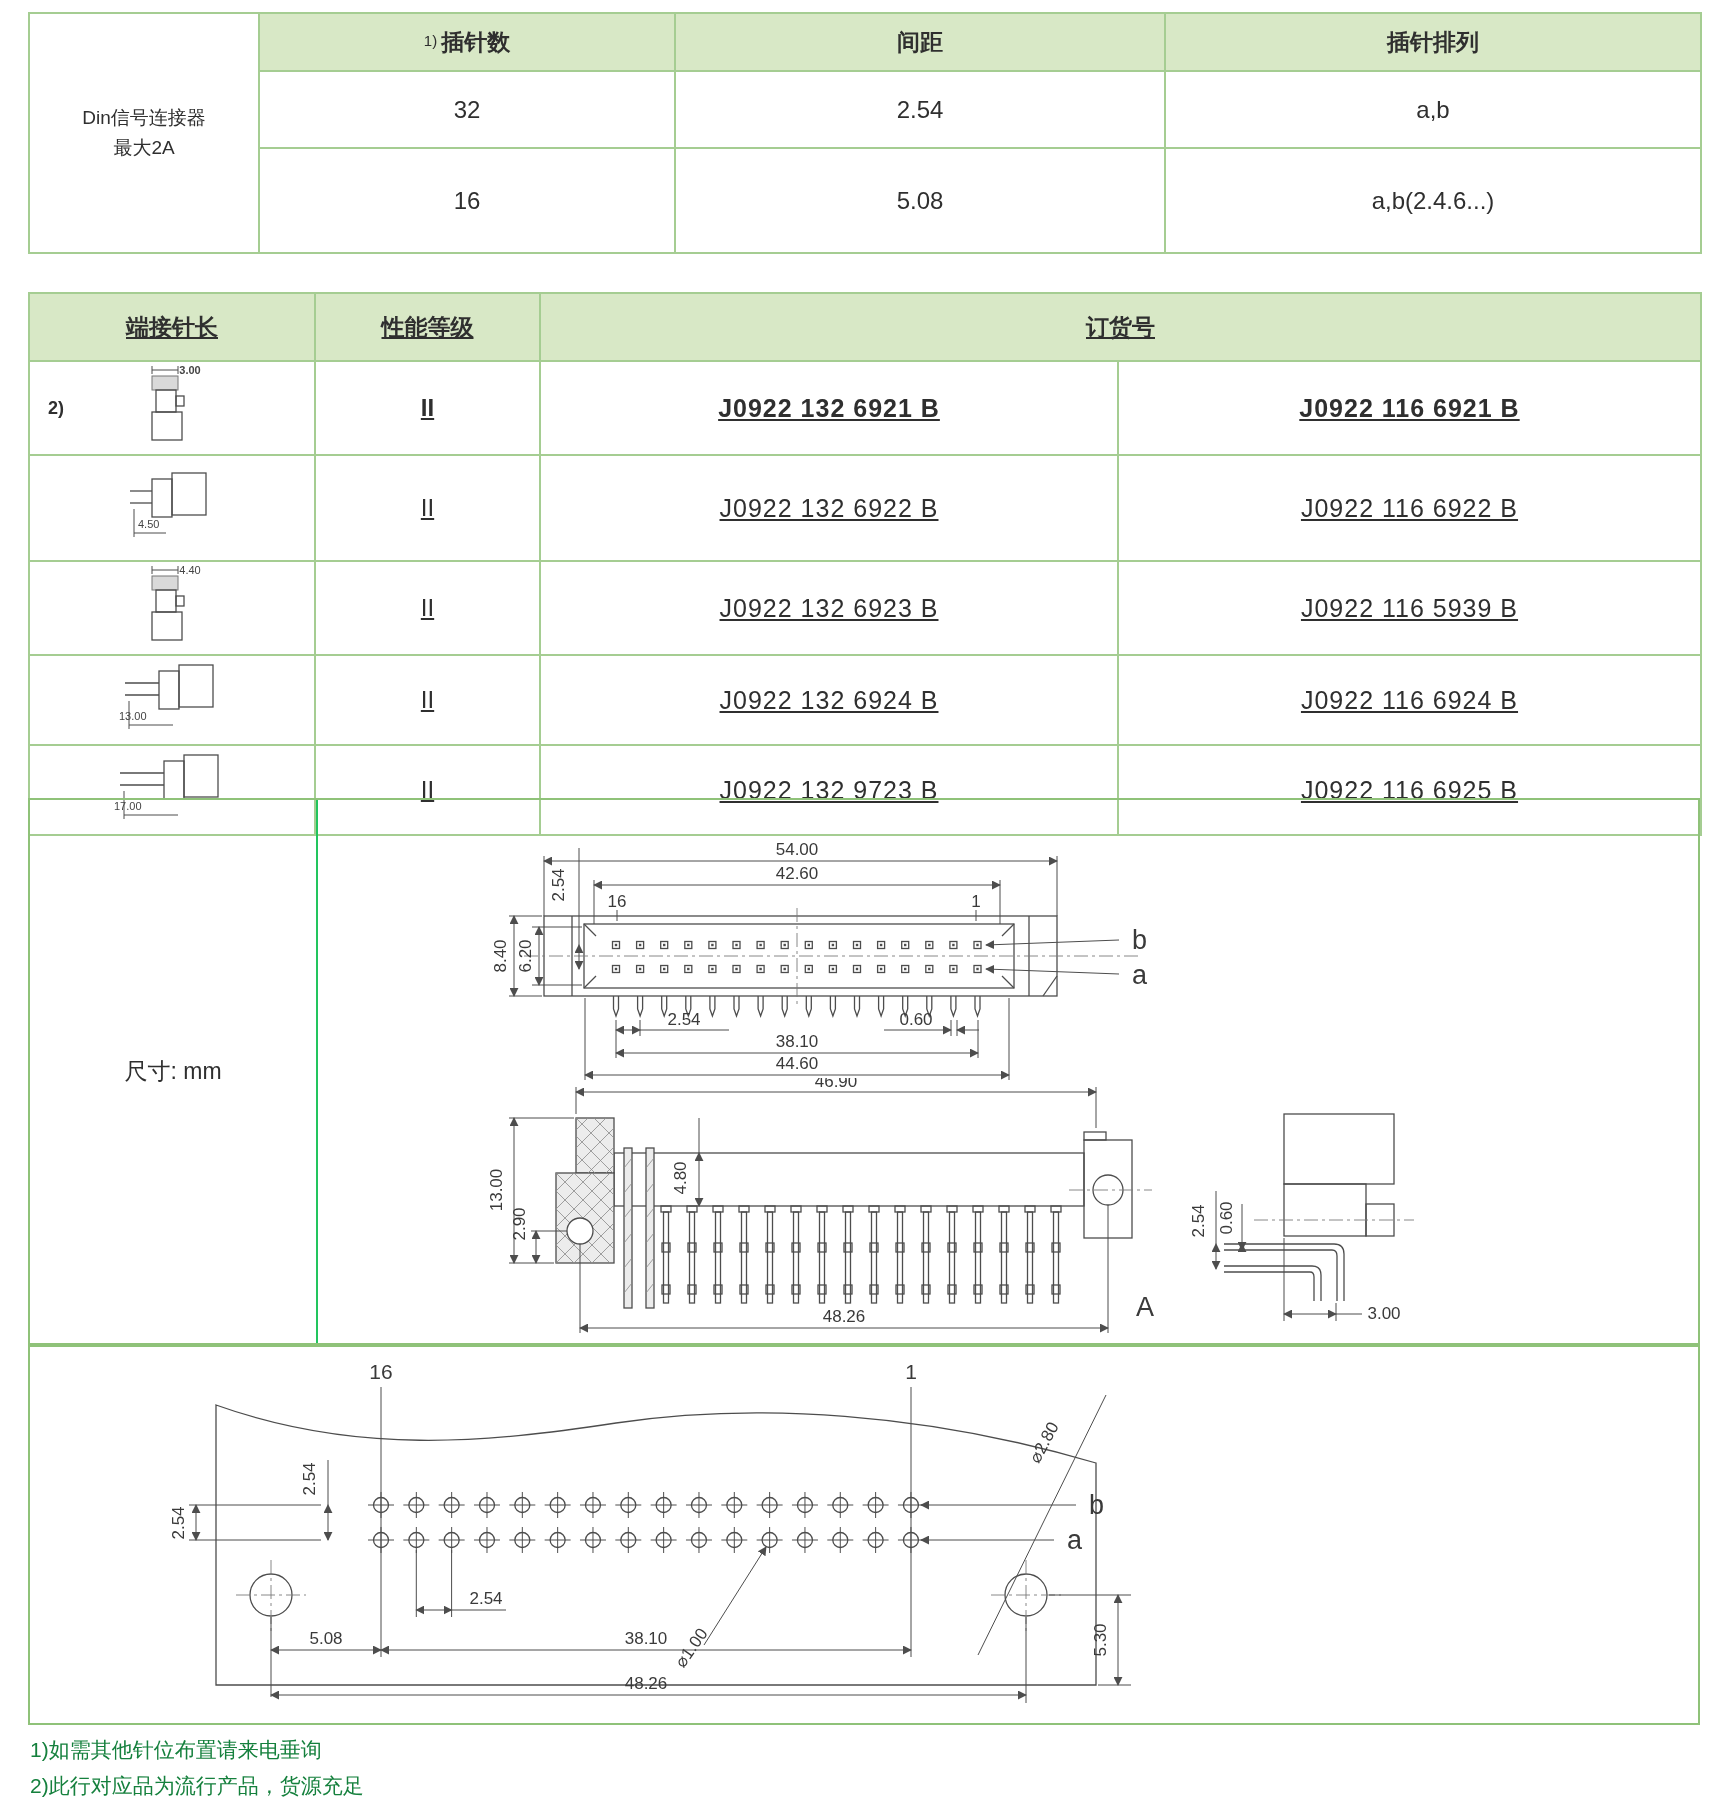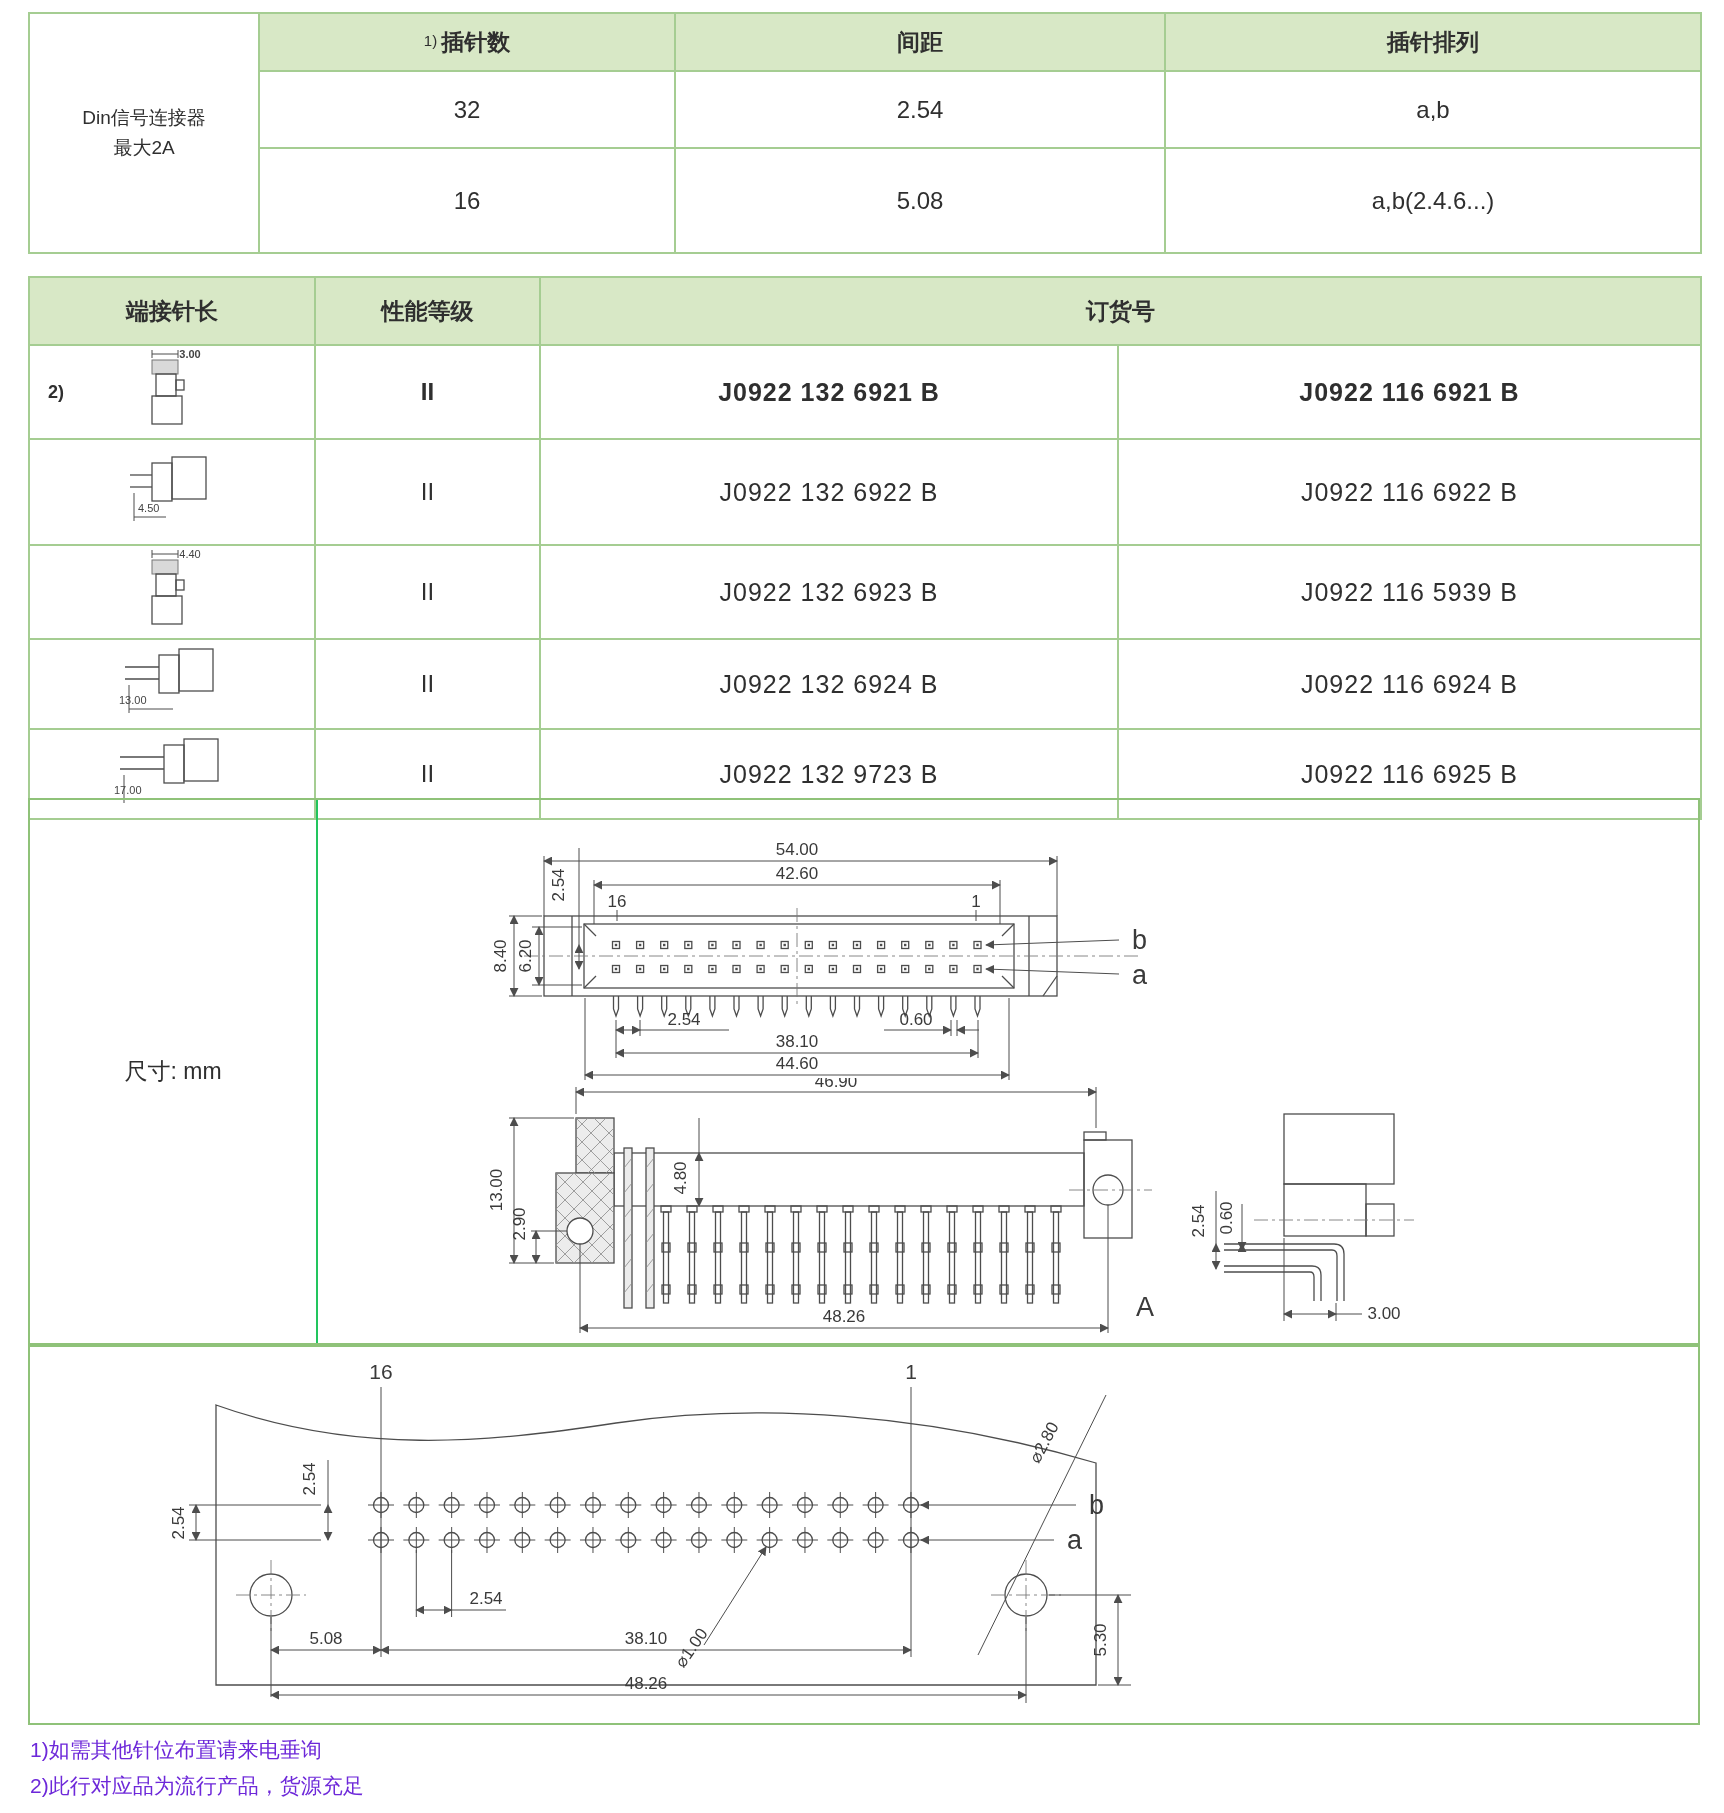--- a/index.html
+++ b/index.html
@@ -22,21 +22,21 @@
   .drw{position:absolute;}
   .ln{stroke:#4d4d4d;fill:none;stroke-width:1.3;}
   .lnf{stroke:#4d4d4d;fill:#ececec;stroke-width:1.3;}
   .dim{stroke:#4d4d4d;fill:none;stroke-width:1;}
   .cl{stroke:#7a7a7a;fill:none;stroke-width:0.9;stroke-dasharray:14 4 3 4;}
   .hat{stroke:#8a8a8a;stroke-width:0.8;}
   .dtext{font-size:17px;fill:#3a3a3a;}
   .btext{font-size:27px;fill:#3a3a3a;}
   .ptext{font-size:21px;fill:#3a3a3a;}
   .thumbtext{font-size:11px;fill:#444;}
-  .foot{position:absolute;left:30px;font-size:21px;color:#6d28d9;}
+  .foot{position:absolute;left:30px;font-size:21px;color:#15803d;}
 </style>
 </head>
 <body>
 
 <div class="sheet">
 
   <table style="top:12px;width:1672px;">
     <colgroup>
         <col style="width:230px">
         <col style="width:416px">
@@ -61,21 +61,21 @@
       <td>a,b</td>
     </tr>
     <tr style="height:105px">
       <td>16</td>
       <td>5.08</td>
       <td>a,b(2.4.6...)</td>
     </tr>
   </tbody>
     </table>
 
-  <table style="top:276px;width:1672px;">
+  <table style="top:292px;width:1672px;text-decoration:underline;">
     <colgroup>
         <col style="width:286px">
         <col style="width:225px">
         <col style="width:578px">
         <col style="width:583px">
       </colgroup>
     <tbody>
         <tr style="height:68px">
       <td class="green">端接针长</td>
       <td class="green">性能等级</td>

